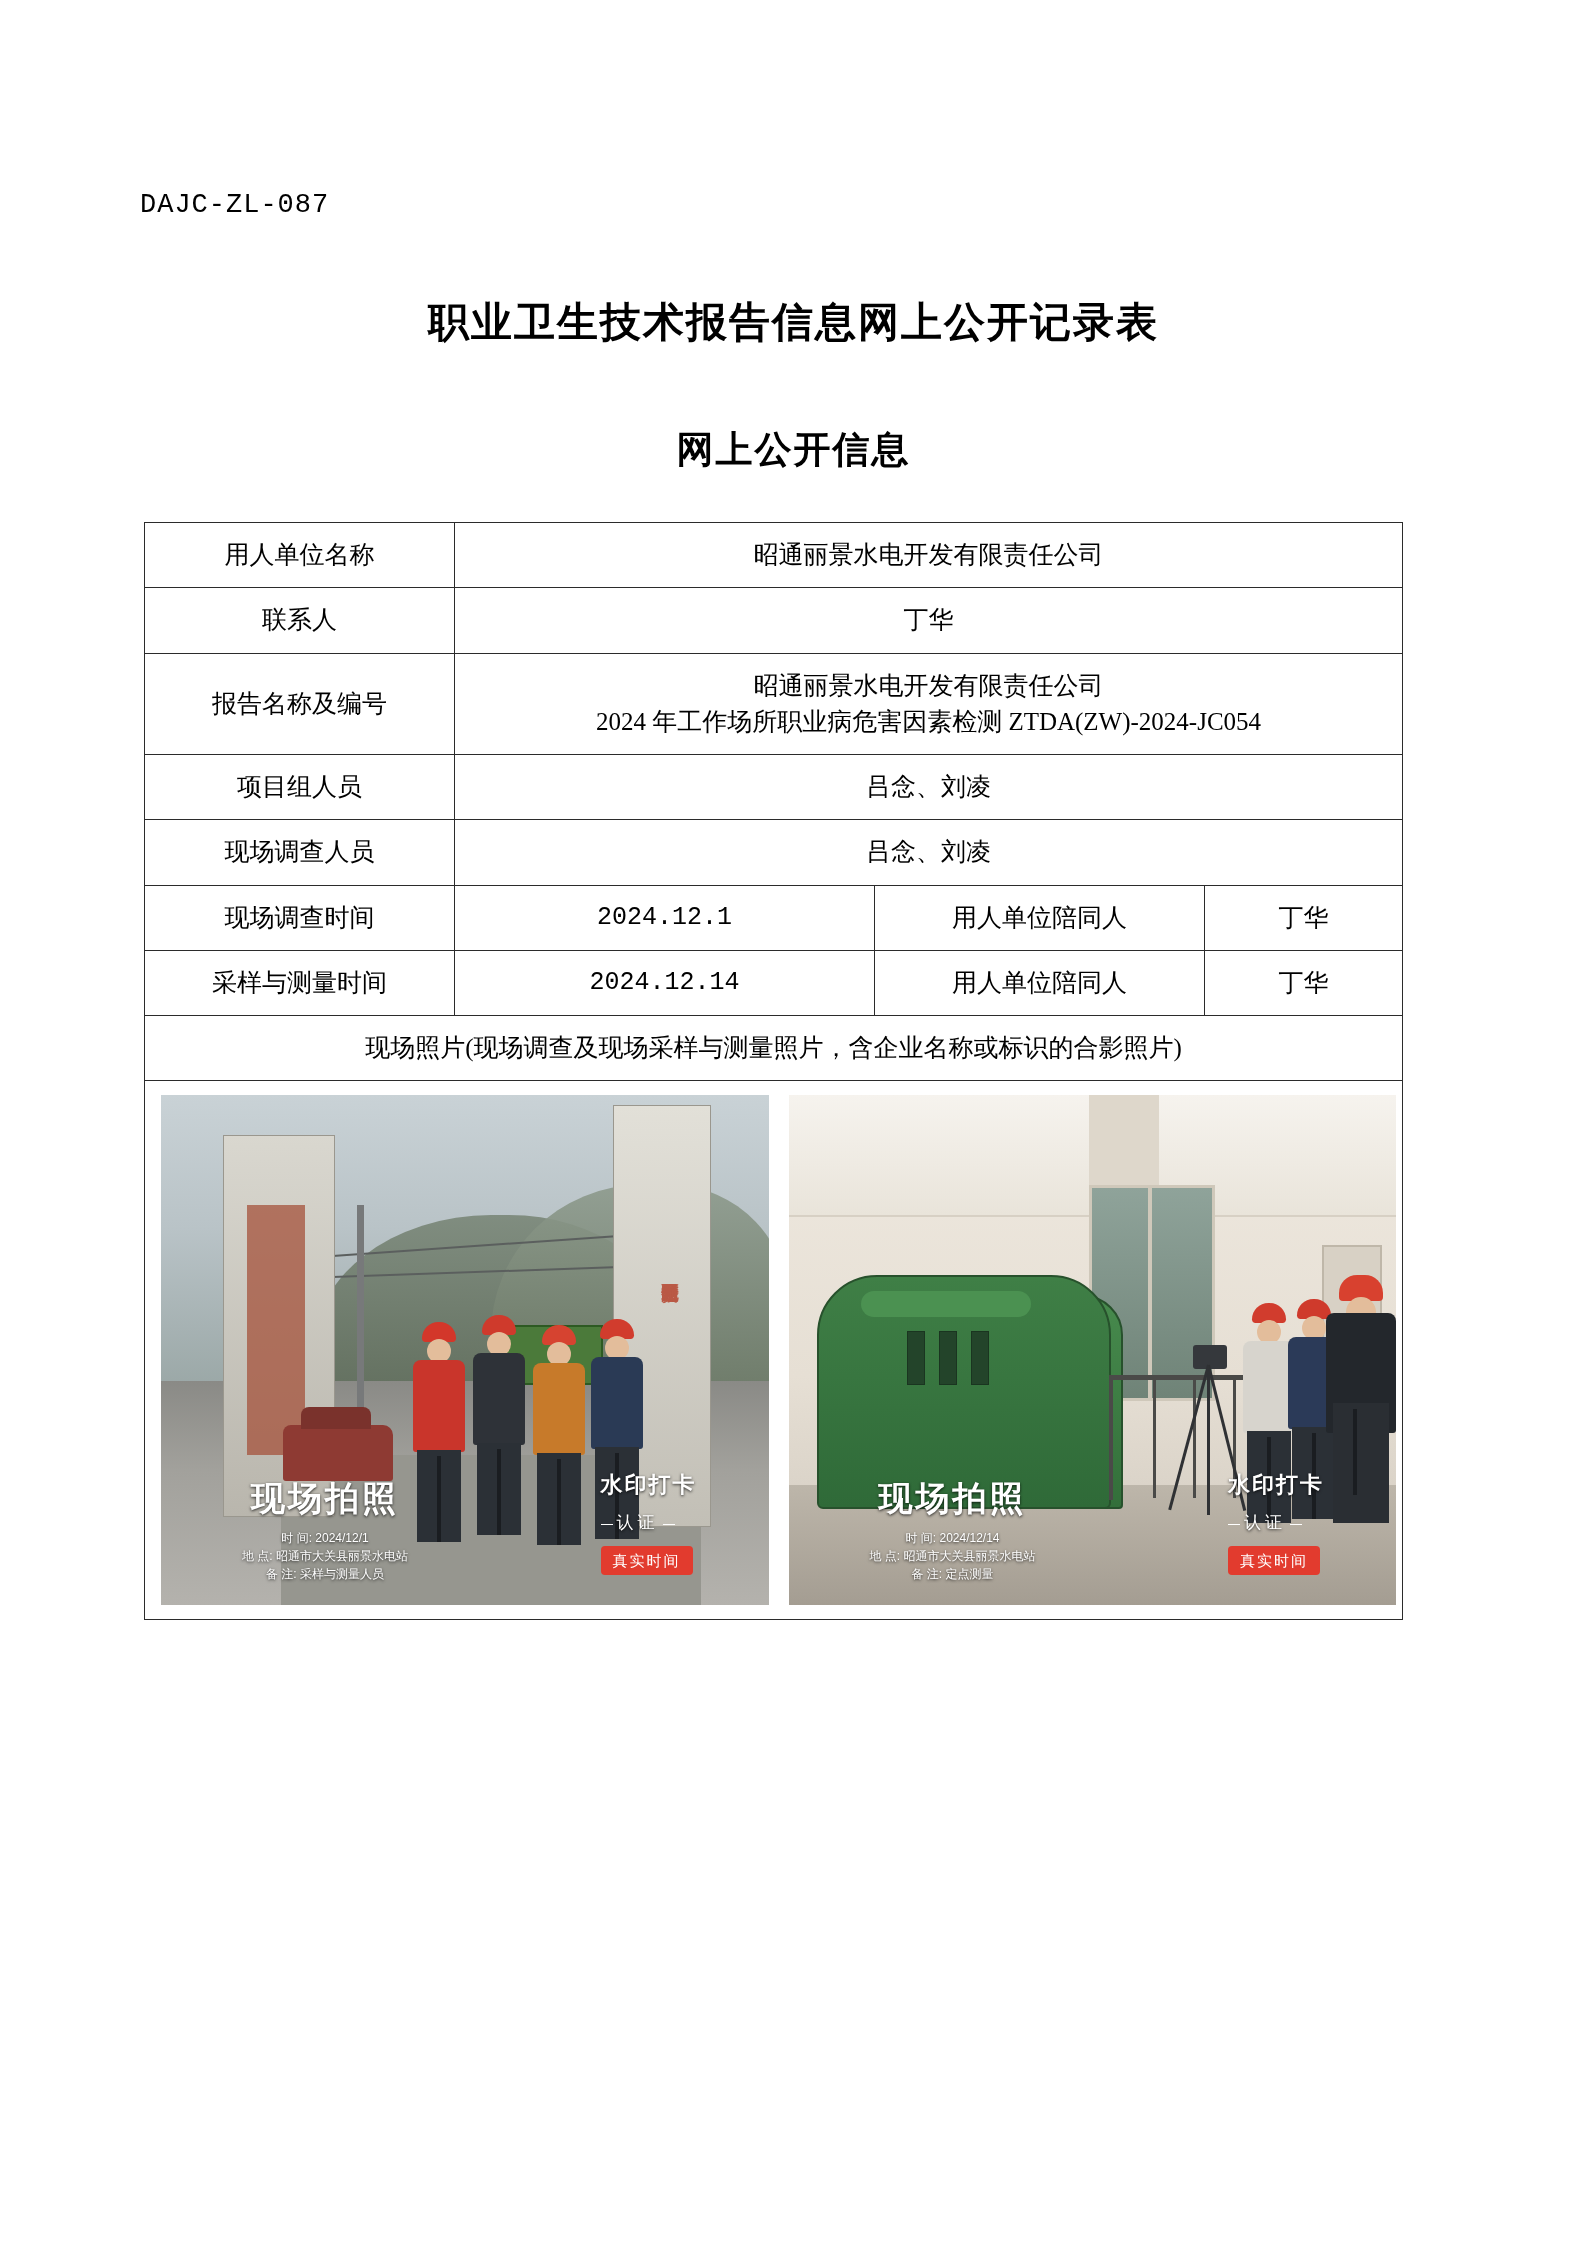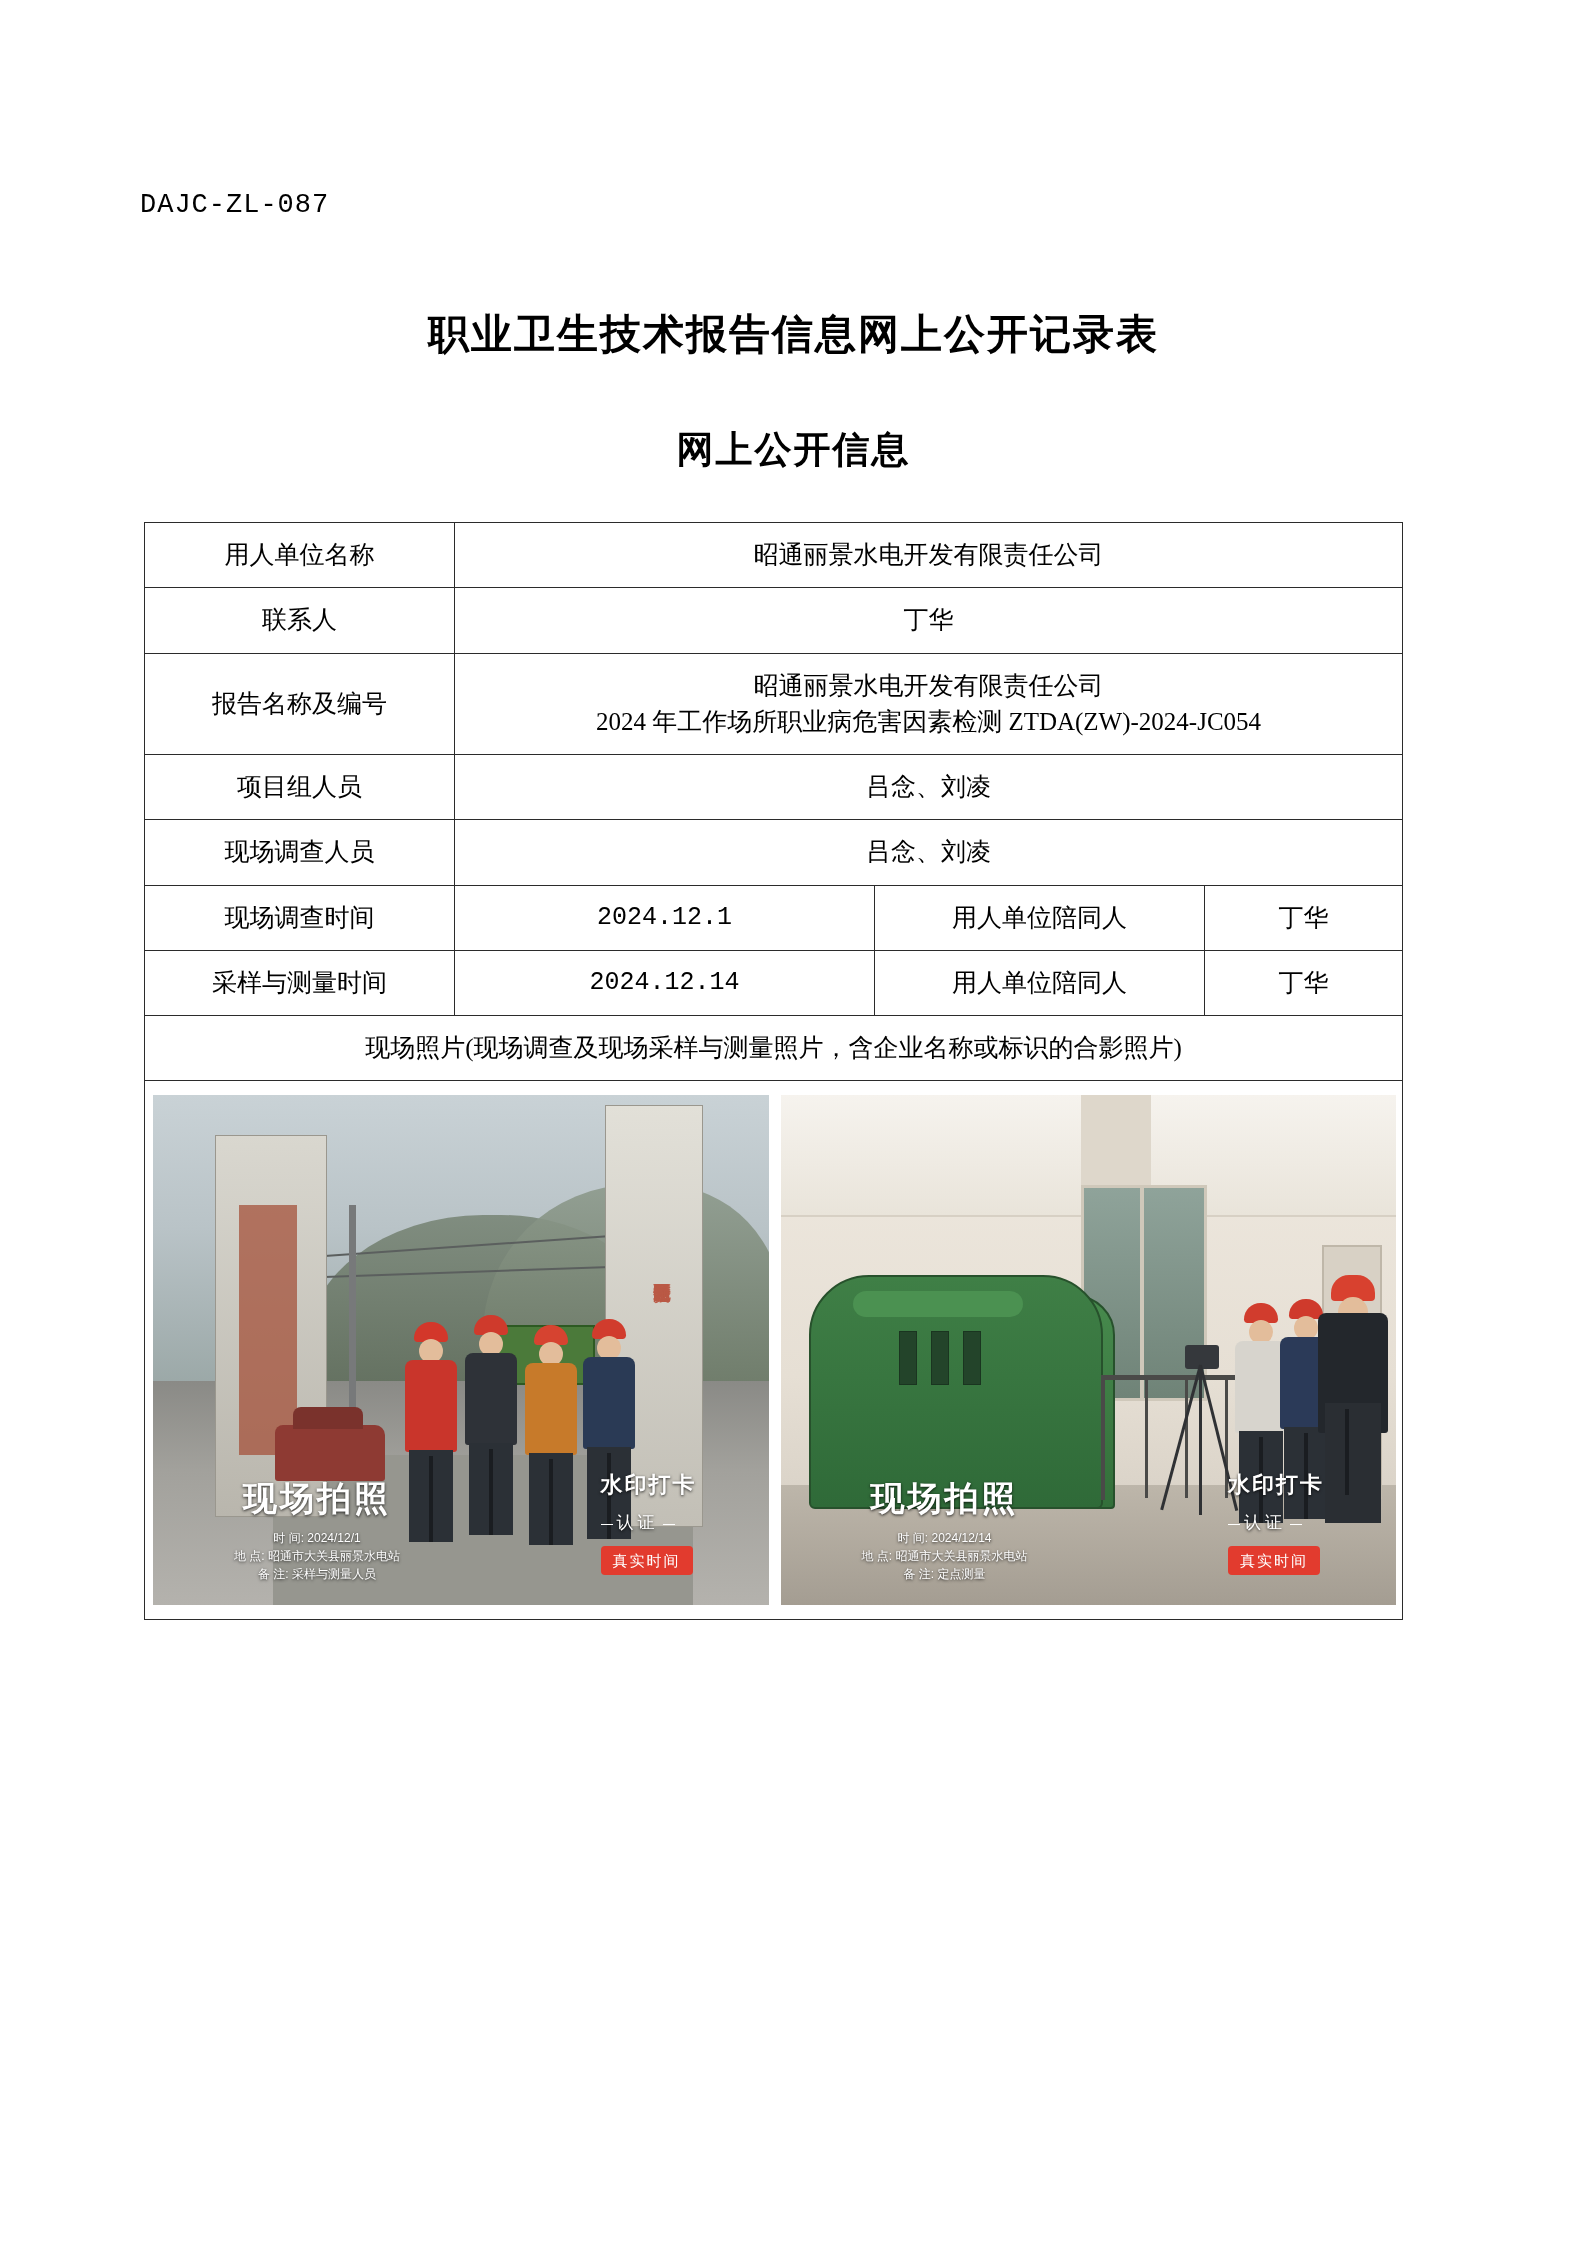--- a/index.html
+++ b/index.html
@@ -27,21 +27,21 @@
     left: 140px;
     top: 190px;
     font-size: 27px;
     letter-spacing: 1px;
     font-family: "Liberation Mono", "DejaVu Sans Mono", monospace;
   }
   .title-main {
     position: absolute;
     left: 0;
     right: 0;
-    top: 307px;
+    top: 295px;
     text-align: center;
     font-size: 41px;
     font-weight: bold;
     letter-spacing: 2px;
   }
   .title-sub {
     position: absolute;
     left: 0;
     right: 0;
     top: 425px;
@@ -96,20 +96,21 @@
     justify-content: flex-start;
     align-items: flex-start;
     padding-left: 2px;
   }
   .photo {
     position: relative;
     width: 620px;
     height: 510px;
     overflow: hidden;
     background: #6d7375;
+    margin-left: 8px;
   }
 
   
   .p1-sky {
     position: absolute; left: 0; top: 0; width: 100%; height: 58%;
     background: linear-gradient(#c9d2d6 0%, #b9c3c7 45%, #9aa7a6 100%);
   }
   .p1-hill {
     position: absolute; left: 150px; top: 120px; width: 360px; height: 200px;
     background: linear-gradient(#7d8a7c, #5d6a58);

